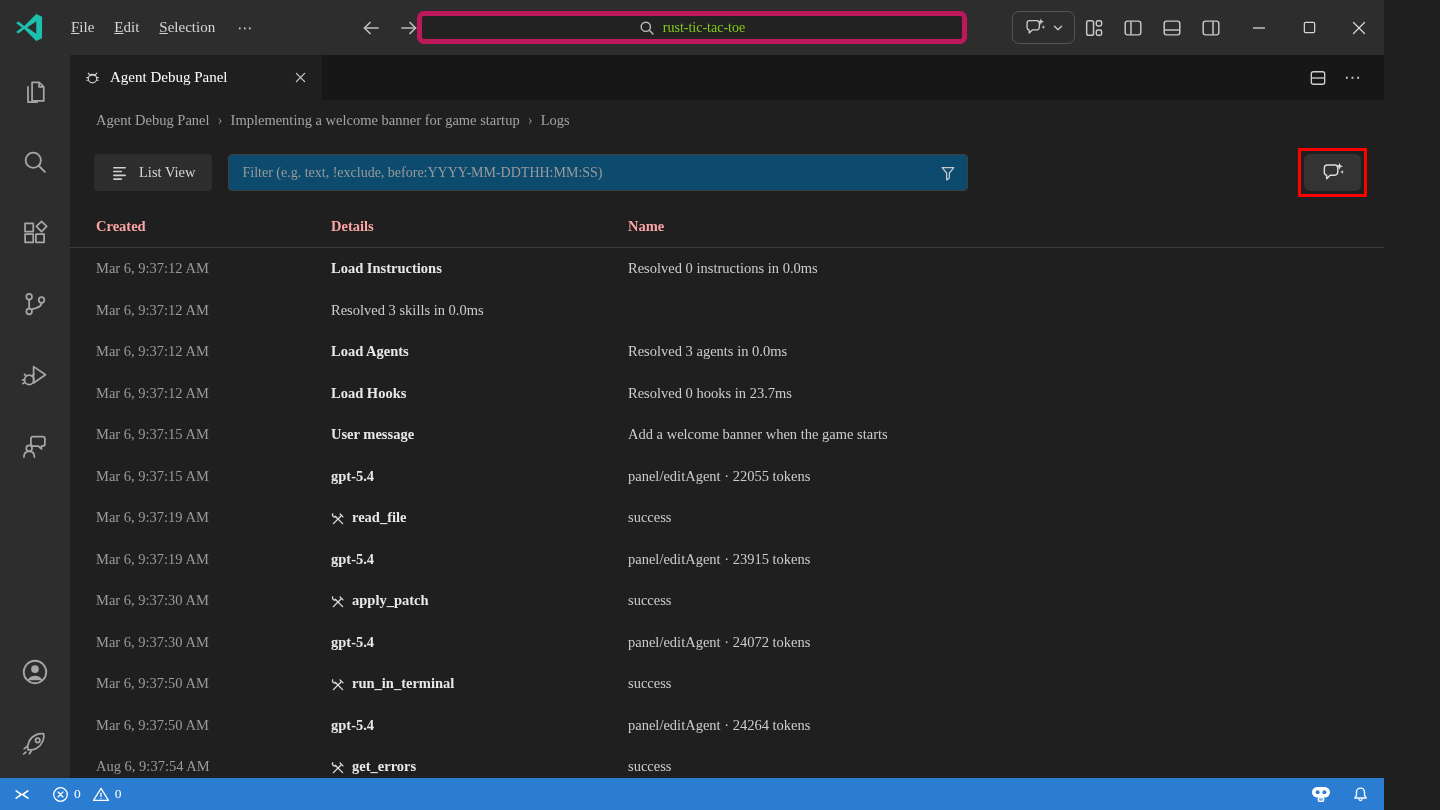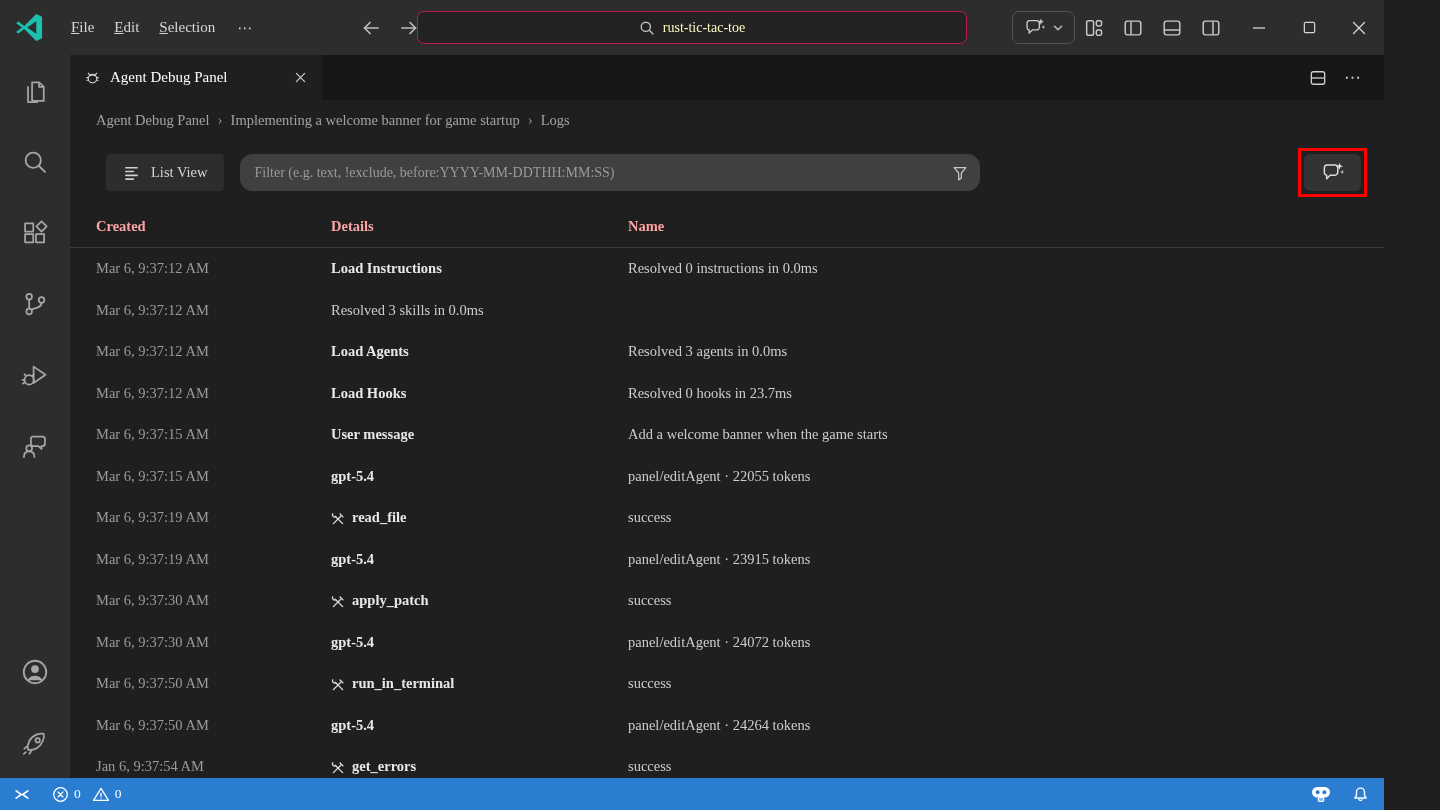--- a/index.html
+++ b/index.html
@@ -9,22 +9,22 @@
 
   
   .titlebar { height:55px; background:#2d2d2d; position:relative; display:flex; align-items:center; flex:0 0 auto; color:#cccccc; }
   .logo { margin:0 18px 0 16px; width:27px; height:27px; display:flex; align-items:center; }
   .menus { display:flex; align-items:center; height:100%; }
   .menu-item { display:inline-block; padding:5px 10px; font-size:15px; color:#d6d6d6; border-radius:5px; cursor:default; }
   .menu-item::first-letter { text-decoration:underline; }
   .menu-more { padding:5px 12px; font-size:15px; color:#d6d6d6; letter-spacing:1px; }
   .nav-arrows { position:absolute; left:360px; top:0; height:55px; display:flex; align-items:center; gap:16px; }
   .command-center { position:absolute; left:50%; top:11px; transform:translateX(-50%); width:550px; height:33px;
-    background:#222222; border:1px solid #be185d; border-radius:7px; display:flex; align-items:center; justify-content:center;
-    gap:8px; color:#fef9c3; font-size:14px; }
+    background:#222222; border:5px solid #be185d; border-radius:7px; display:flex; align-items:center; justify-content:center;
+    gap:8px; color:#84cc16; font-size:14px; }
   .cc-copilot { position:absolute; left:1012px; top:11px; width:63px; height:33px; border:1px solid #545454; border-radius:7px;
     display:flex; align-items:center; justify-content:center; gap:7px; }
   .layout-controls { position:absolute; right:162px; top:0; height:55px; display:flex; align-items:center; gap:17px; }
   .win-controls { position:absolute; right:0; top:0; height:55px; display:flex; align-items:center; }
   .win-btn { width:50px; height:55px; display:flex; align-items:center; justify-content:center; }
 
   
   .main { flex:1 1 auto; display:flex; min-height:0; }
   .activitybar { width:70px; background:#2d2d2d; display:flex; flex-direction:column; align-items:center; flex:0 0 auto; }
   .ab-icon { width:70px; height:71px; display:flex; align-items:center; justify-content:center; color:#a6a6a6; }
@@ -36,24 +36,24 @@
   .tab { width:252px; background:#1f1f1f; display:flex; align-items:center; gap:9px; padding:0 12px 0 14px; color:#ffffff; }
   .tab-label { font-size:15px; font-weight:500; white-space:nowrap; flex:1; }
   .tab-close { display:flex; align-items:center; justify-content:center; width:20px; height:20px; border-radius:4px; }
   .editor-actions { margin-left:auto; display:flex; align-items:center; gap:16px; padding-right:22px; color:#cfcfcf; }
   .ea-more { font-size:17px; letter-spacing:1px; color:#cfcfcf; }
 
   .breadcrumbs { height:40px; display:flex; align-items:center; padding-left:26px; font-size:14.5px; color:#a3a3a3; flex:0 0 auto; }
   .crumb { display:flex; align-items:center; }
   .crumb-sep { margin:0 8px; color:#8a8a8a; font-size:15px; }
 
-  .toolbar { display:flex; align-items:center; padding:8px 16px 9px 36px; flex:0 0 auto; position:relative; }
+  .toolbar { display:flex; align-items:center; padding:8px 16px 9px 24px; flex:0 0 auto; position:relative; }
   .listview-btn { height:37px; background:#2d2d2e; border:none; border-radius:4px; display:flex; align-items:center; gap:11px;
     padding:0 17px; color:#d6d6d6; font-size:14.5px; font-family:inherit; }
-  .filter-box { margin-left:16px; width:740px; height:37px; background:#404040; border:1px solid #3f3f3f; border-radius:12px;
+  .filter-box { margin-left:16px; width:740px; height:37px; background:#0c4a6e; border:1px solid #3f3f3f; border-radius:4px;
     display:flex; align-items:center; position:relative; }
   .filter-box input { flex:1; background:transparent; border:none; outline:none; color:#cccccc; font-size:14px;
     font-family:inherit; padding:0 36px 0 13px; }
   .filter-box input::placeholder { color:#9a9a9a; }
   .funnel { position:absolute; right:10px; top:9px; }
   .highlight-box { margin-left:auto; border:3px solid var(--hl, #ff0000); padding:3px; margin-right:1px; }
   .chat-btn { width:57px; height:37px; background:#333334; border:none; border-radius:6px; display:flex; align-items:center; justify-content:center; }
 
   .logtable { flex:1 1 auto; min-height:0; overflow:hidden; }
   .thead, .lrow { display:grid; grid-template-columns:235px 297px 1fr; padding-left:26px; align-items:center; }
@@ -436,21 +436,21 @@
             </div>
             <div class="lrow">
               <div class="cell-created">Mar 6, 9:37:50 AM</div>
               <div class="cell-name">
 
                 <span class="name-text">gpt-5.4</span>
               </div>
               <div class="cell-details">panel/editAgent · 24264 tokens</div>
             </div>
             <div class="lrow">
-              <div class="cell-created">Jan 6, 9:37:54 AM</div>
+              <div class="cell-created">Aug 6, 9:37:54 AM</div>
               <div class="cell-name">
                 <span class="tool-icon">
                   <svg width="14" height="14" viewBox="0 0 16 16" fill="none" stroke="currentColor" stroke-width="1.5" stroke-linecap="round">
                     <path d="M13.3 13.3 L4.8 4.8"></path>
                     <path d="M2.7 13.3 L11.2 4.8"></path>
                     <path d="M10.4 2.3 L13.7 5.6"></path>
                     <path d="M2 2 a2.5 2.5 0 0 0 3.4 3.4"></path>
                   </svg>
                 </span>
                 <span class="name-text">get_errors</span>

